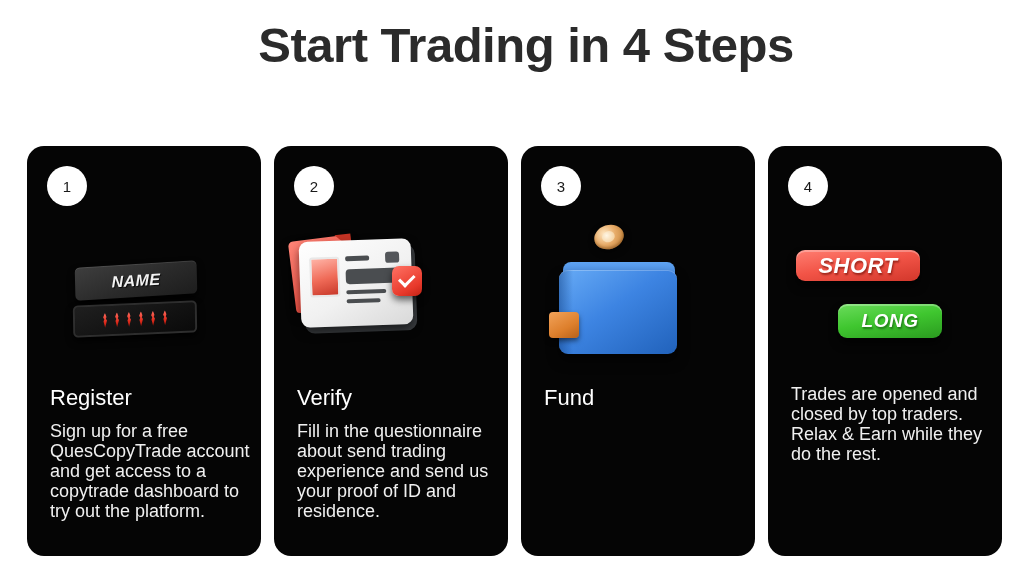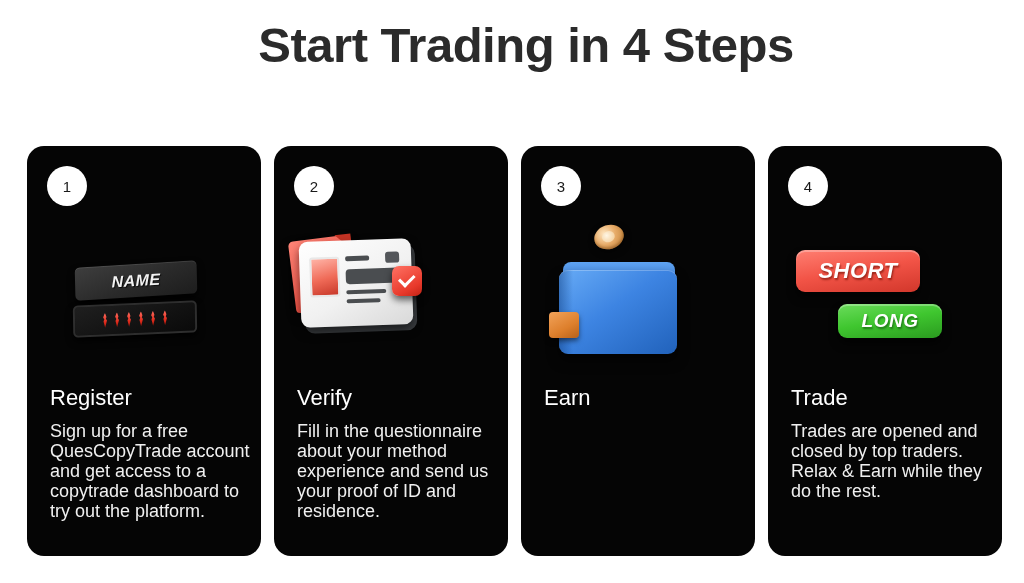--- a/index.html
+++ b/index.html
@@ -280,21 +280,21 @@
     justify-content: center;
     font-weight: bold;
     font-style: italic;
     color: #ffffff;
     letter-spacing: 0.5px;
   }
   .ill-btn-short {
     left: 28px;
     top: 34px;
     width: 124px;
-    height: 42px;
+    height: 31px;
     font-size: 22px;
     background: linear-gradient(170deg, #ff7f72 0%, #f25447 48%, #d2372b 100%);
     box-shadow: 0 6px 9px rgba(0,0,0,0.65), inset 0 2px 0 rgba(255,255,255,0.28);
     text-shadow: 1px 2px 2px rgba(120,20,10,0.7);
     text-align: center;
   }
   .ill-btn-long {
     left: 70px;
     top: 88px;
     width: 104px;
@@ -368,46 +368,45 @@
         <span class="id-line id-l2"></span>
         <span class="id-line id-l3"></span>
         <span class="id-line id-l4"></span>
         <span class="id-chip"></span>
       </div>
       <div class="ill-check"></div>
     </div>
 
     <div class="card-text">
       <div class="card-heading">Verify</div>
-      <div class="card-desc">Fill in the questionnaire about your method experience and send us your proof of ID and residence.</div>
+      <div class="card-desc">Fill in the questionnaire about send trading experience and send us your proof of ID and residence.</div>
     </div>
   </div>
 
   <div class="step-card">
     <div class="step-badge">3</div>
 
     <div class="illustration">
       <div class="ill-coin"></div>
       <div class="ill-wallet-back"></div>
       <div class="ill-wallet"></div>
       <div class="ill-strap"></div>
     </div>
 
     <div class="card-text">
-      <div class="card-heading">Earn</div>
+      <div class="card-heading">Fund</div>
     </div>
   </div>
 
   <div class="step-card">
     <div class="step-badge">4</div>
 
     <div class="illustration">
       <div class="ill-btn ill-btn-short">SHORT</div>
       <div class="ill-btn ill-btn-long">LONG</div>
     </div>
 
     <div class="card-text">
-      <div class="card-heading">Trade</div>
       <div class="card-desc">Trades are opened and closed by top traders. Relax &amp; Earn while they do the rest.</div>
     </div>
   </div>
 
 </div>
 
 </body></html>

